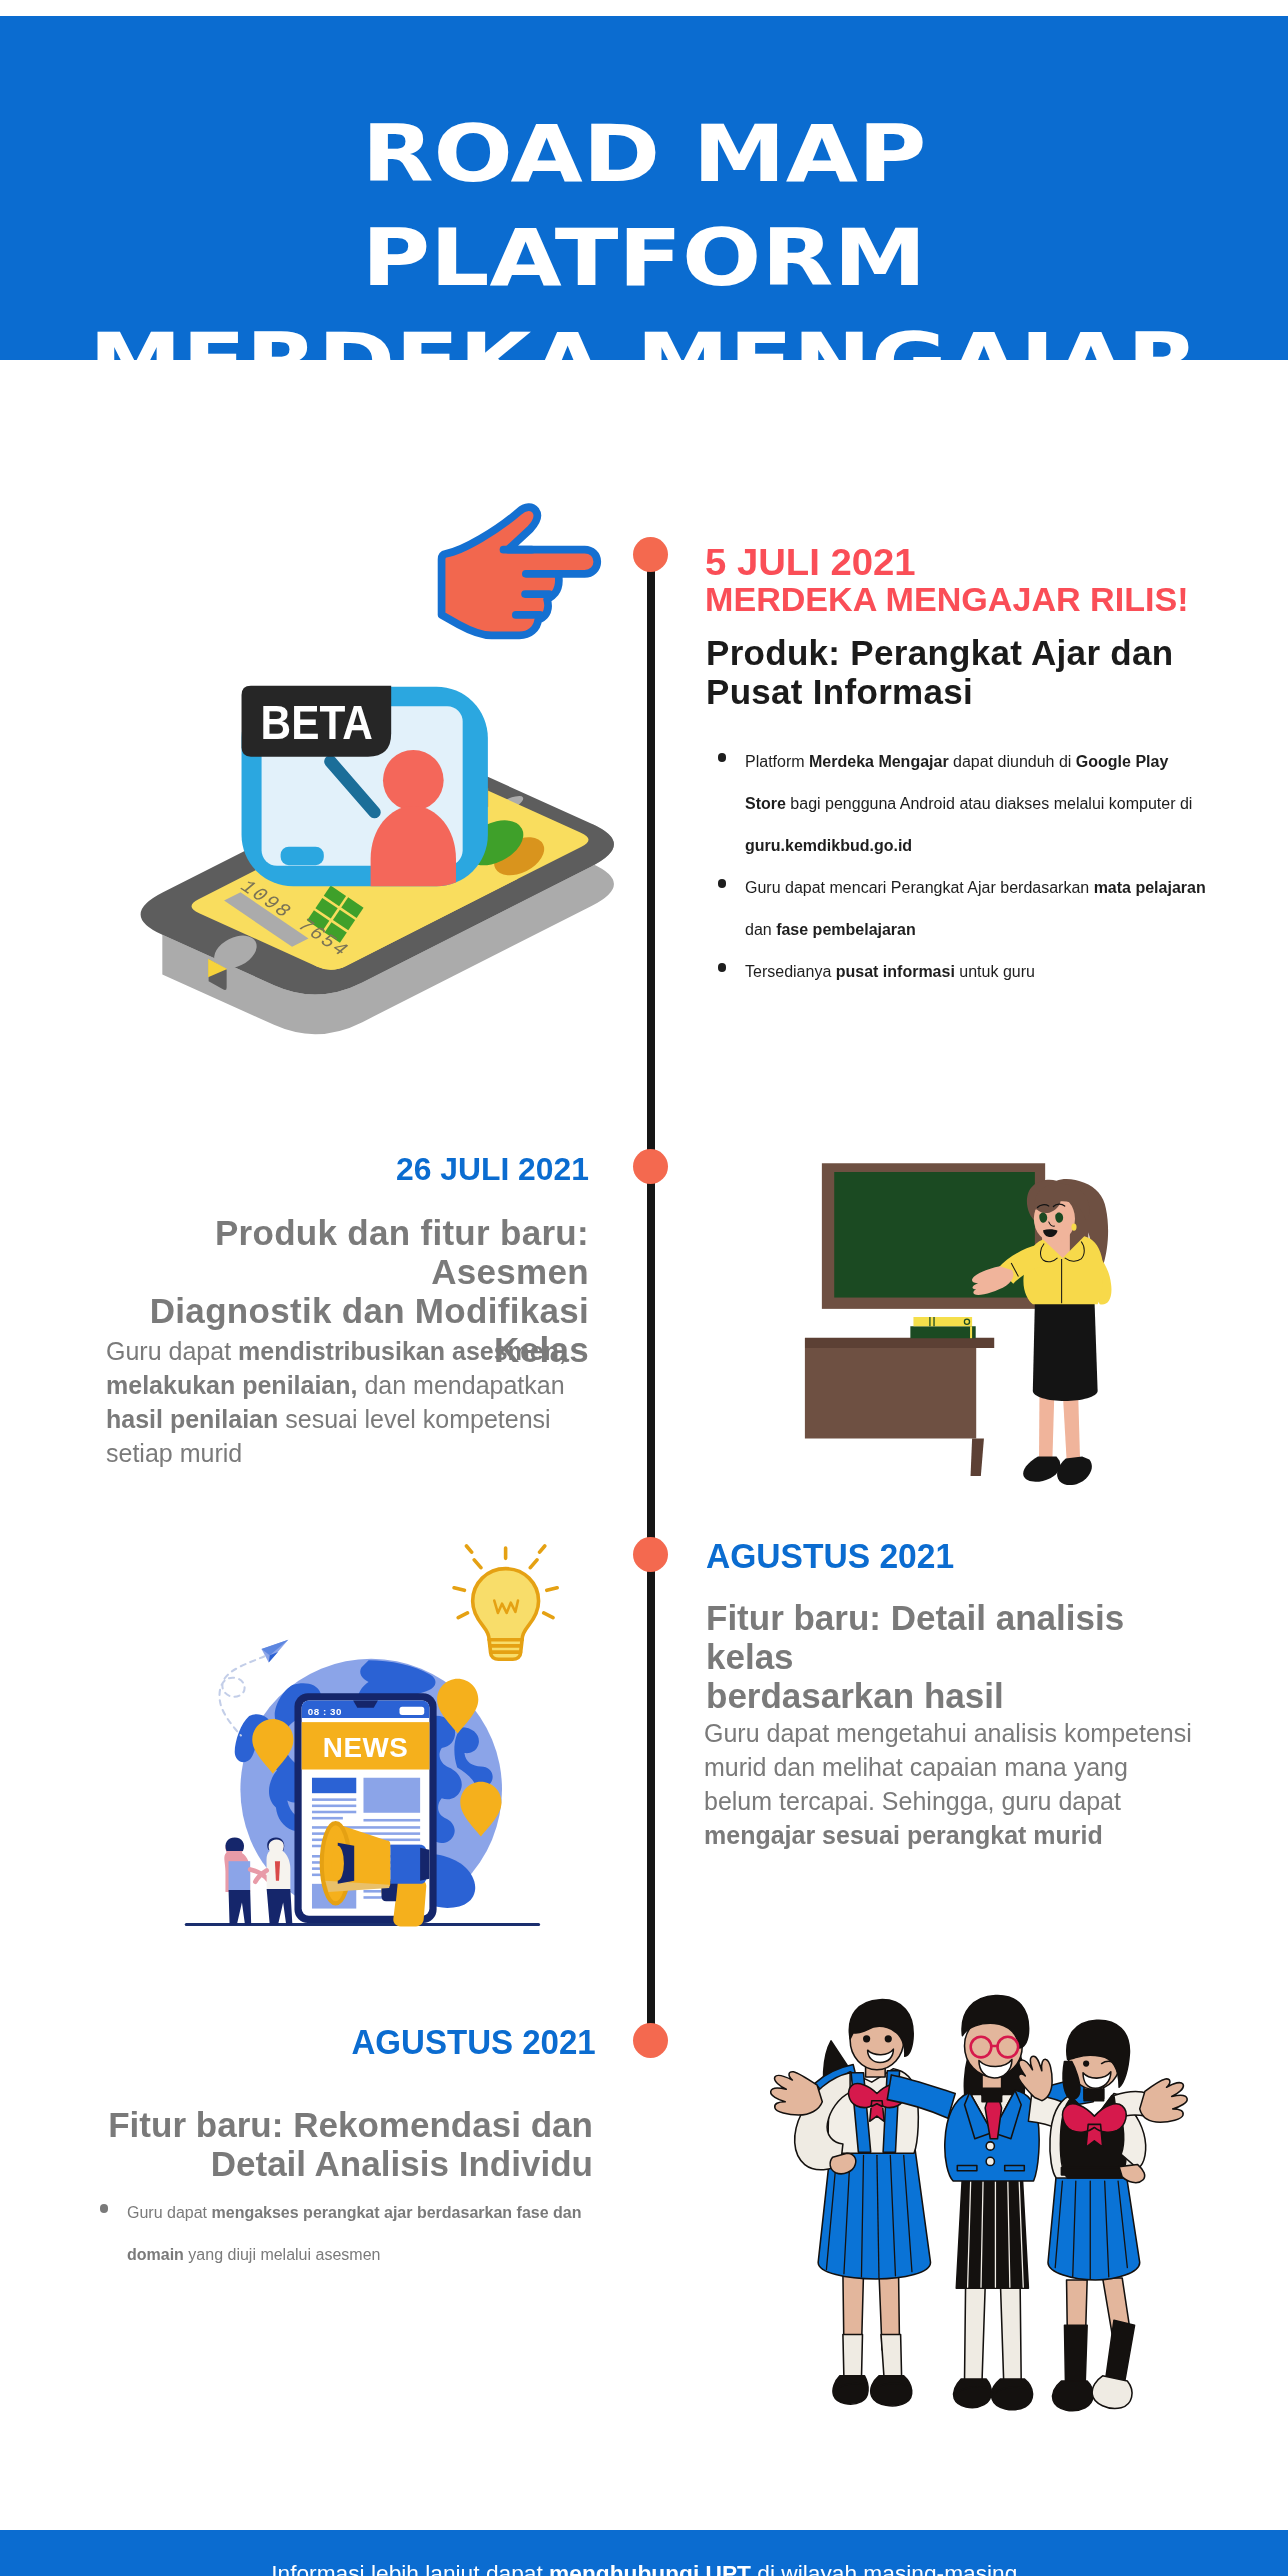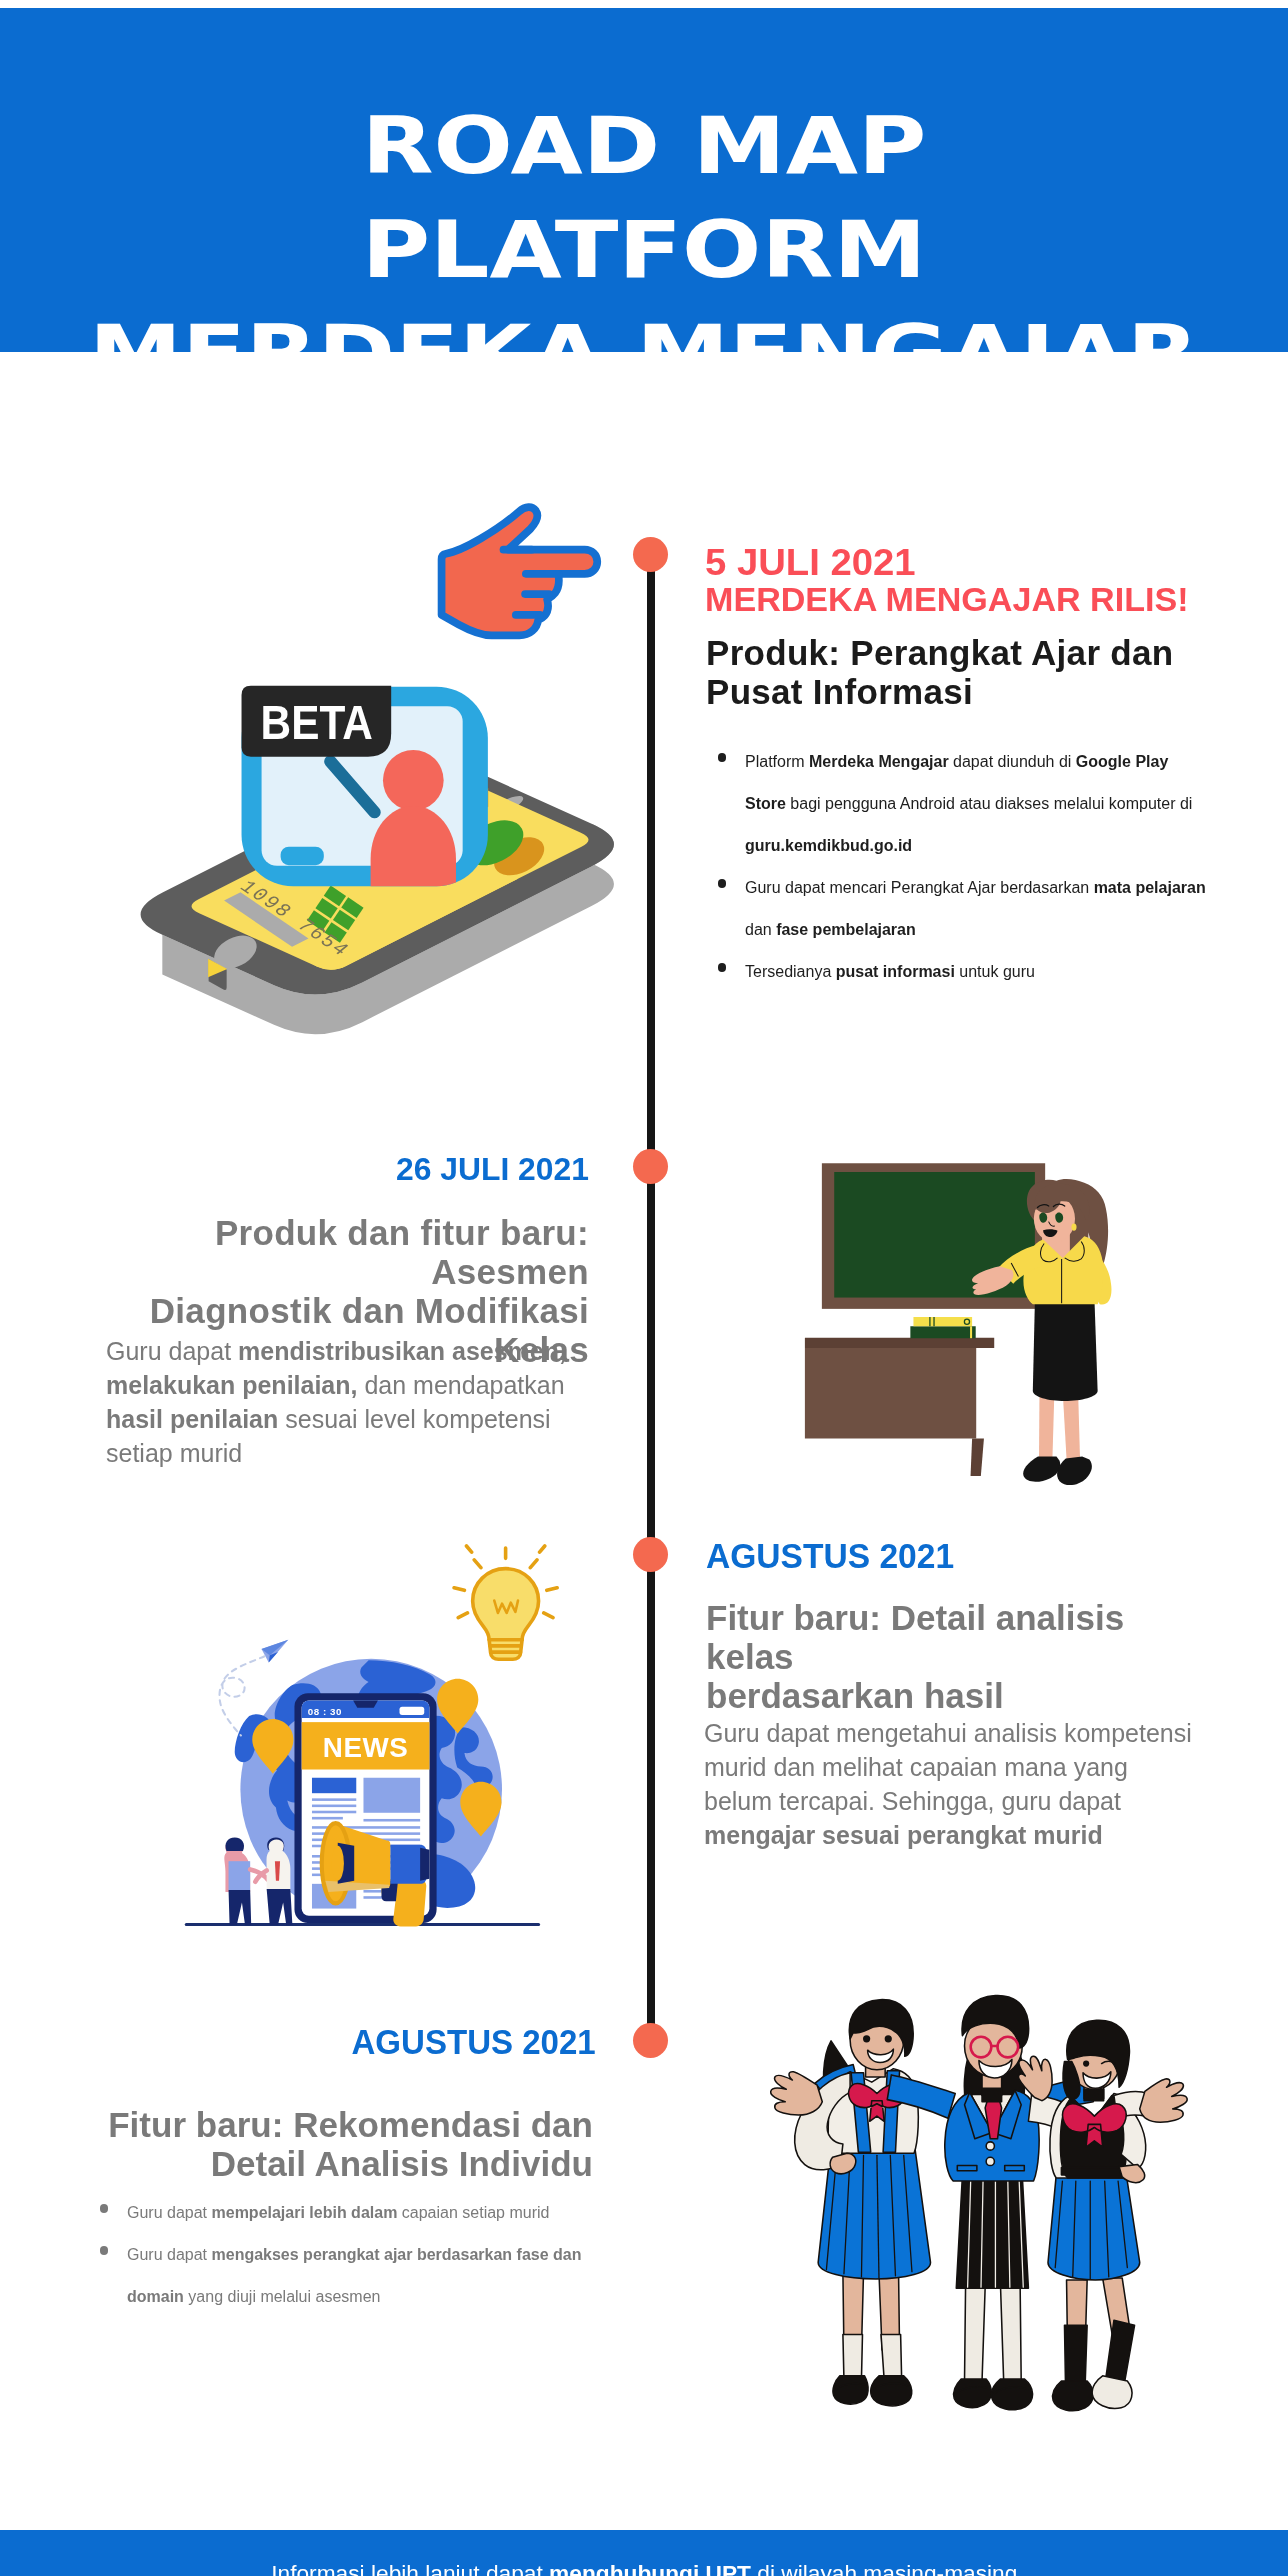--- a/index.html
+++ b/index.html
@@ -1,21 +1,21 @@
 <!DOCTYPE html>
 <html style="font-size:8.2px"><head>
 <meta charset="utf-8">
 <title>Road Map Platform Merdeka Mengajar</title>
 <style>
   html,body{margin:0;padding:0;}
   body{width:1288px;background:#ffffff;font-family:"Liberation Sans",sans-serif;-webkit-font-smoothing:antialiased;}
   .page{position:relative;width:1288px;height:2737px;overflow:hidden;background:#fff;}
 
   
-  .header{position:absolute;left:0;top:8px;width:1288px;height:344px;background:#0B6CD0;}
+  .header{position:absolute;left:0;top:16px;width:1288px;height:344px;background:#0B6CD0;}
   .header-title{position:absolute;left:0;top:0;width:1288px;text-align:center;color:#fff;
     font-family:"DejaVu Sans",sans-serif;font-size:79px;font-weight:bold;line-height:104px;}
   .header-title .l{display:block;transform:scaleX(1.182);}
   .hl1{padding-top:86px;}
 
   
   .tl-line{position:absolute;background:#151515;width:8.2px;left:647px;top:556px;height:1486px;}
   .tl-dot{position:absolute;width:35px;height:35px;border-radius:50%;background:#F4694F;left:633px;}
 
   
@@ -431,21 +431,20 @@
         </g>
       </g>
     </svg>
   </div>
 
   <div class="block right" style="left:77px;top:2024px;width:519px;">
     <div class="date blue" style="font-size:35px;transform:scaleX(0.944);transform-origin:100% 50%;">AGUSTUS 2021</div>
   </div>
   <div class="block subhead right" style="left:76px;top:2081px;width:517px;letter-spacing:0.02px;margin-top:24px;">Fitur baru: Rekomendasi dan<br>Detail Analisis Individu</div>
   <ul class="bul" style="position:absolute;left:100px;top:2192px;width:499px;">
-    <li>Guru dapat <b>mempelajari lebih dalam</b> capaian setiap murid</li>
     <li>Guru dapat <b>mengakses perangkat ajar berdasarkan fase dan domain</b> yang diuji melalui asesmen</li>
   </ul>
 
   <div class="footer">
     <div class="flines">
       <div class="fl"><span>Informasi lebih lanjut dapat <b>menghubungi UPT</b> di wilayah masing-masing</span></div>
 
     </div>
 
   </div>

